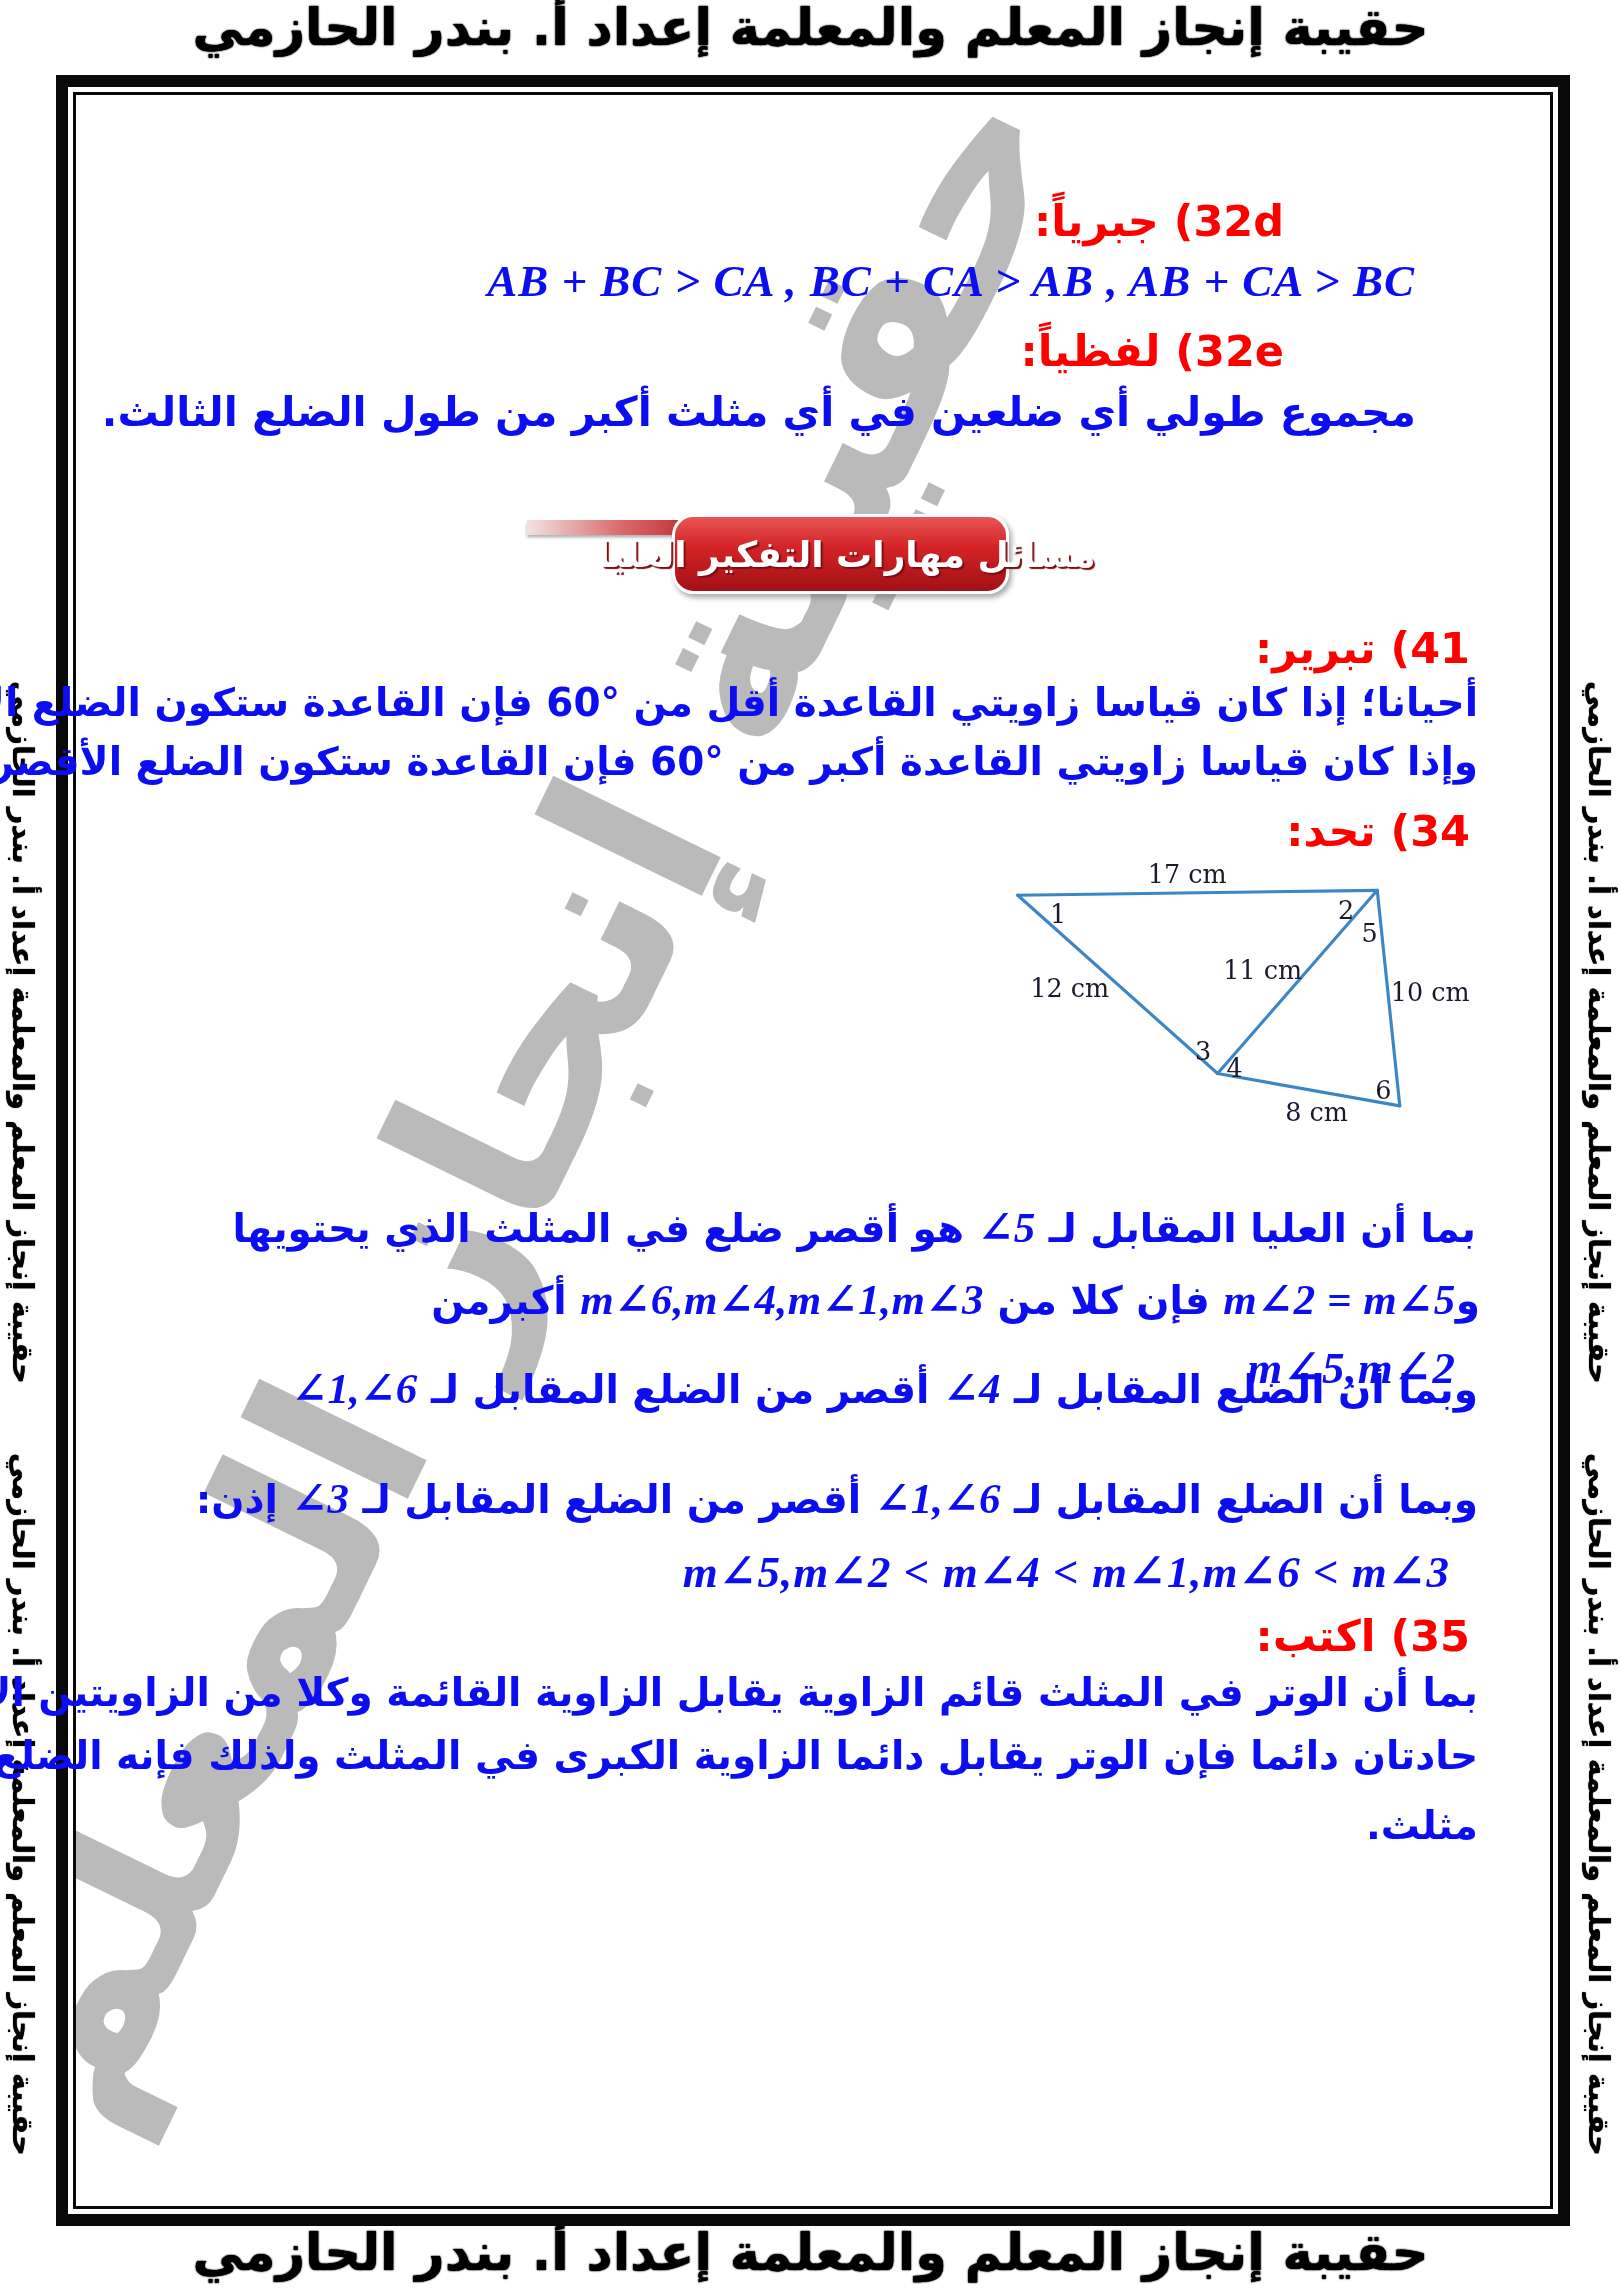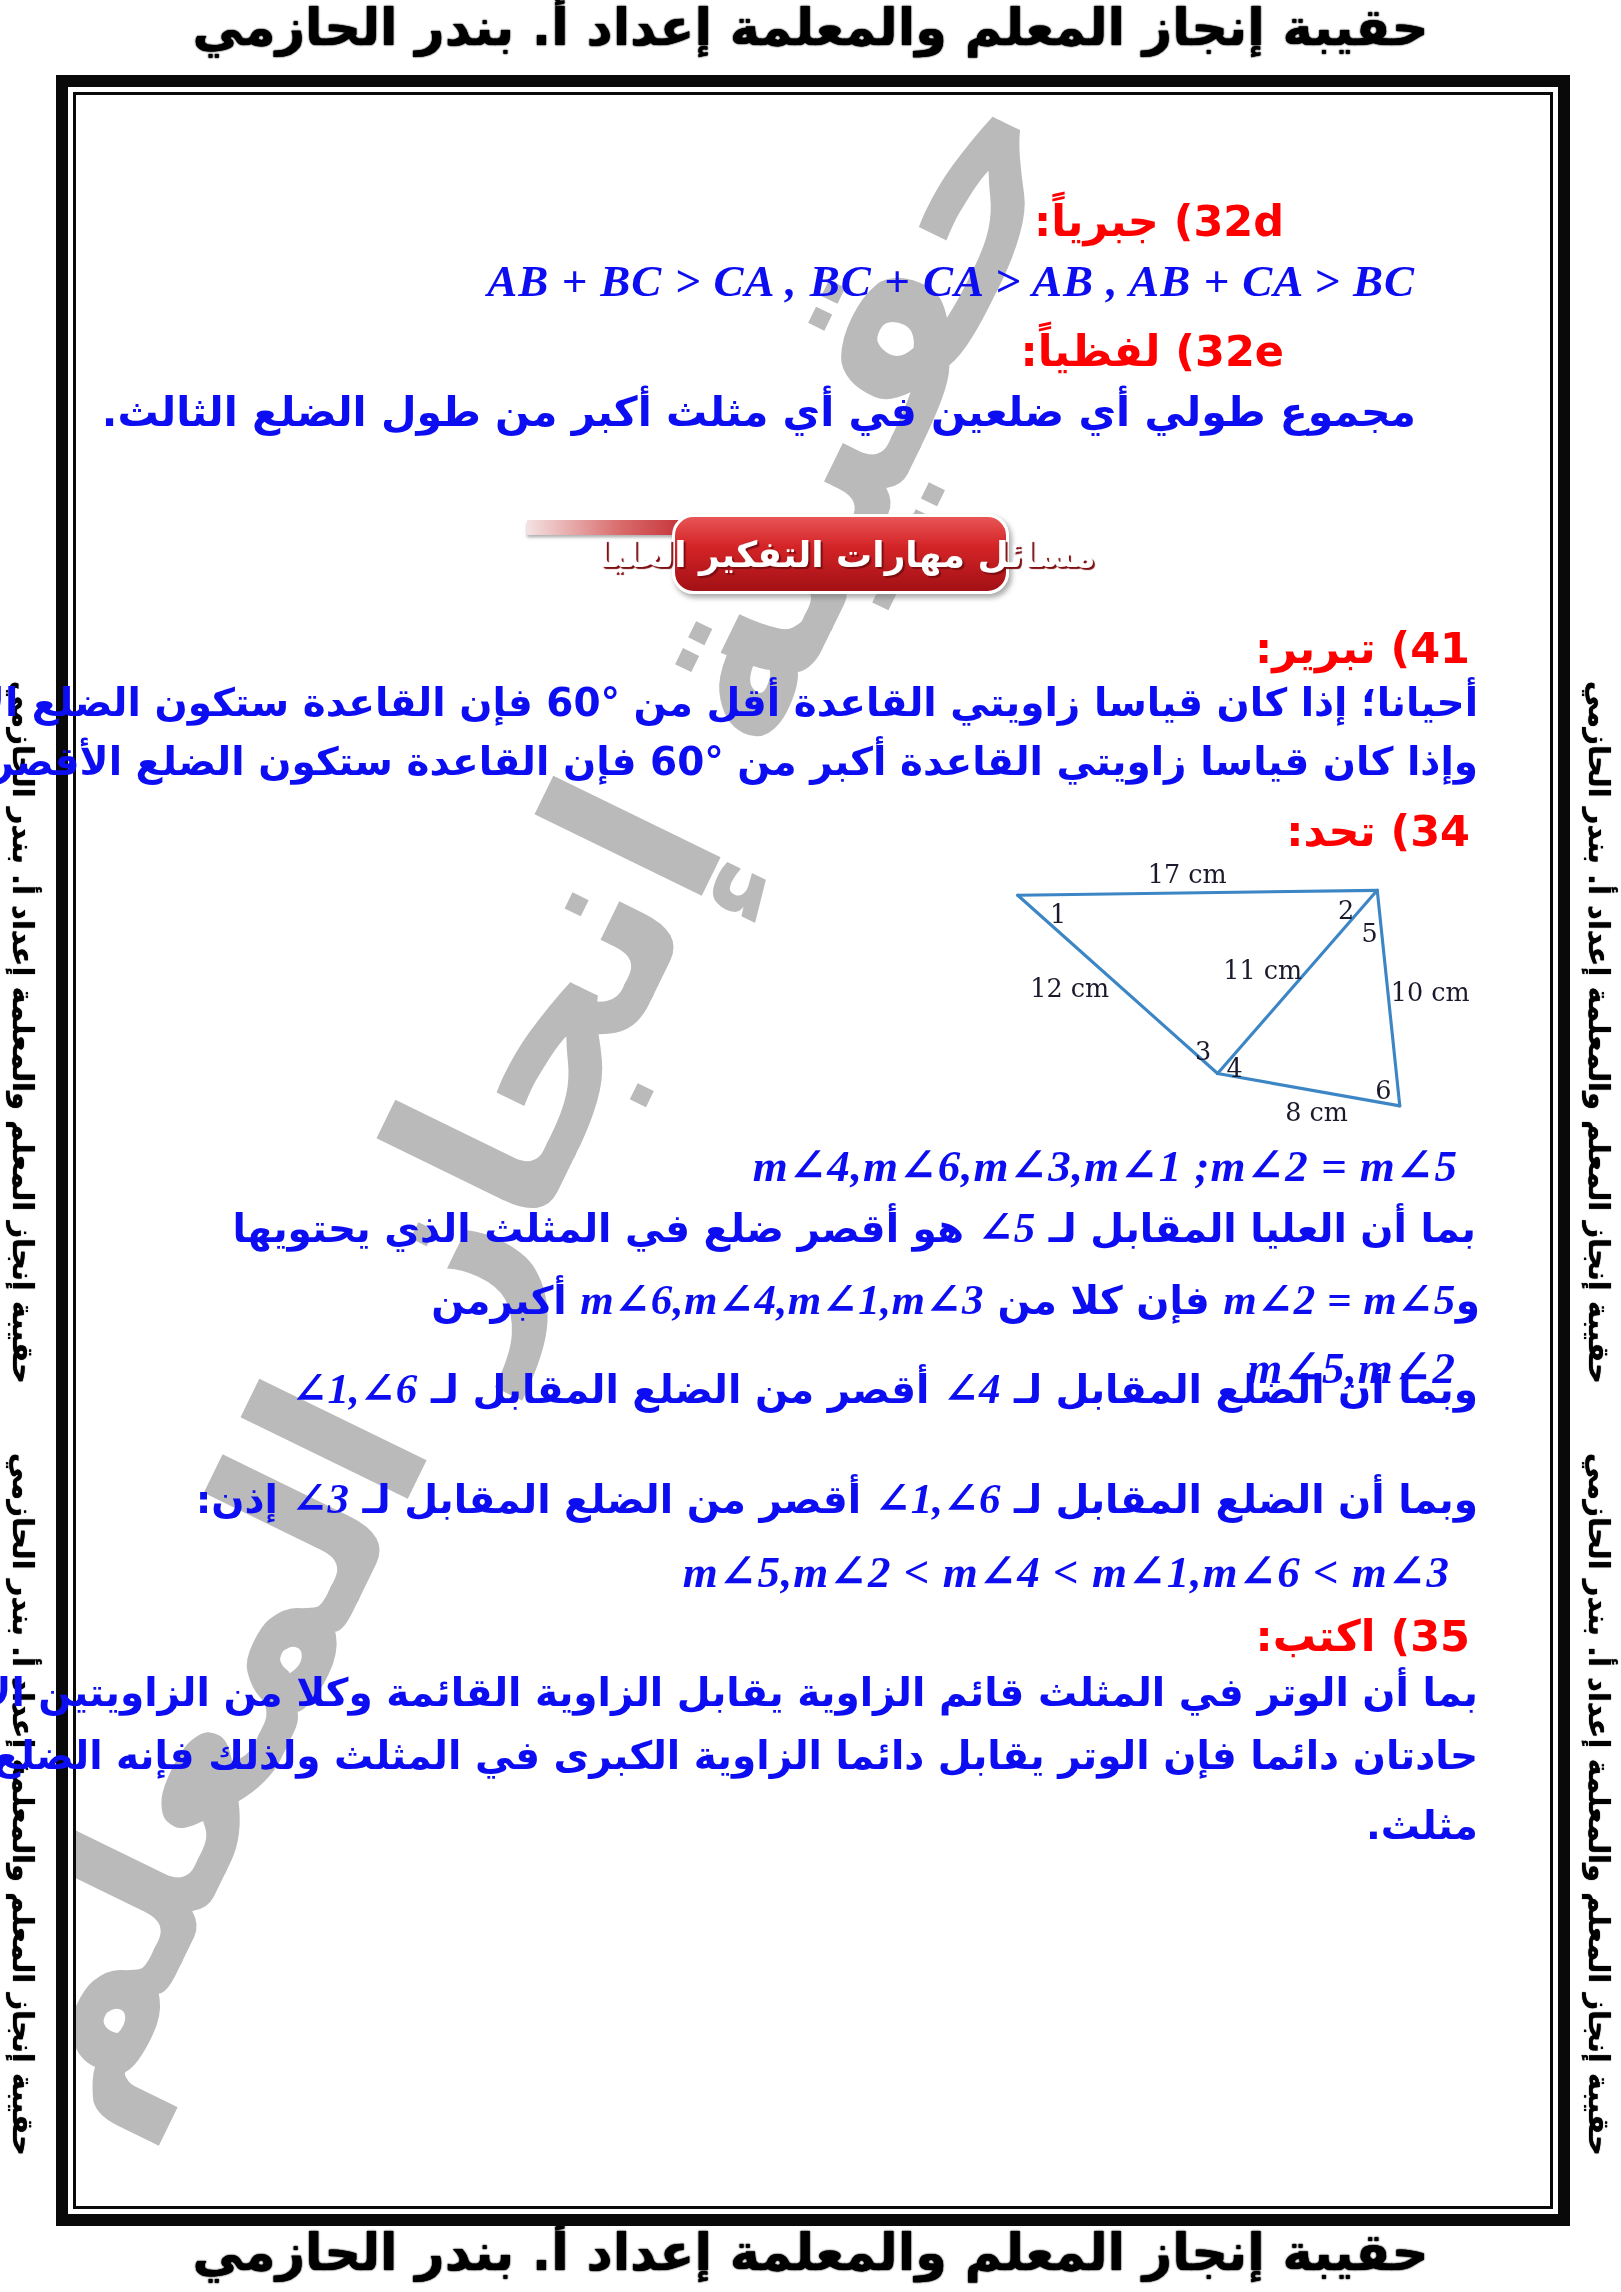--- a/index.html
+++ b/index.html
@@ -139,21 +139,20 @@
     <text x="364" y="86">5</text>
     <text x="263" y="124" text-anchor="middle">11 cm</text>
     <text x="66" y="142" text-anchor="middle">12 cm</text>
     <text x="434" y="146" text-anchor="middle">10 cm</text>
     <text x="194" y="206">3</text>
     <text x="226" y="224">4</text>
     <text x="378" y="246">6</text>
     <text x="318" y="268" text-anchor="middle">8 cm</text>
   </svg>
 
-  <div class="abs math" style="top:1139px;right:163px;">m∠4,m∠6,m∠3,m∠1 ;m∠2 = m∠5</div>
 
   <div class="abs blue-p" style="top:1202px;right:145px;">
     <span>بما أن العليا المقابل لـ </span><span class="ltr">∠5</span><span> هو أقصر ضلع في المثلث الذي يحتويها</span>
   </div>
 
   <div class="abs blue-p" style="top:1274px;right:141px;">
     <span>و</span><span class="ltr">m∠2 = m∠5</span><span> فإن كلا من </span><span class="ltr">m∠6,m∠4,m∠1,m∠3</span><span> أكبرمن</span>
   </div>
 
   <div class="abs math" style="top:1341px;right:165px;">m∠5,m∠2</div>

